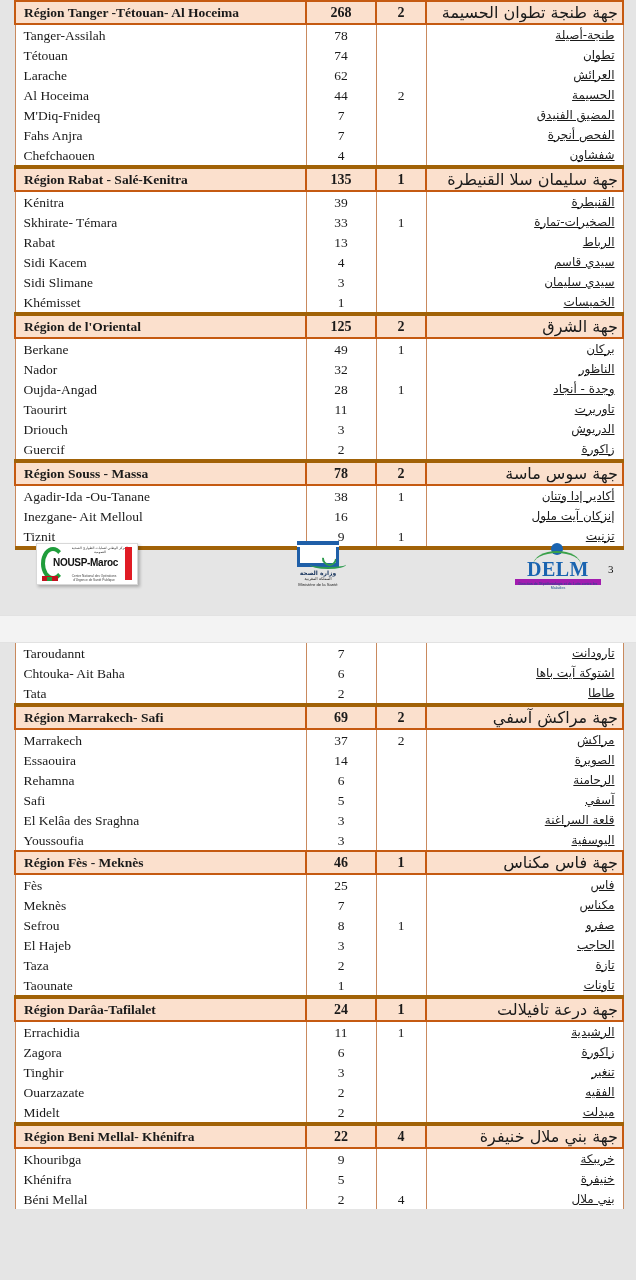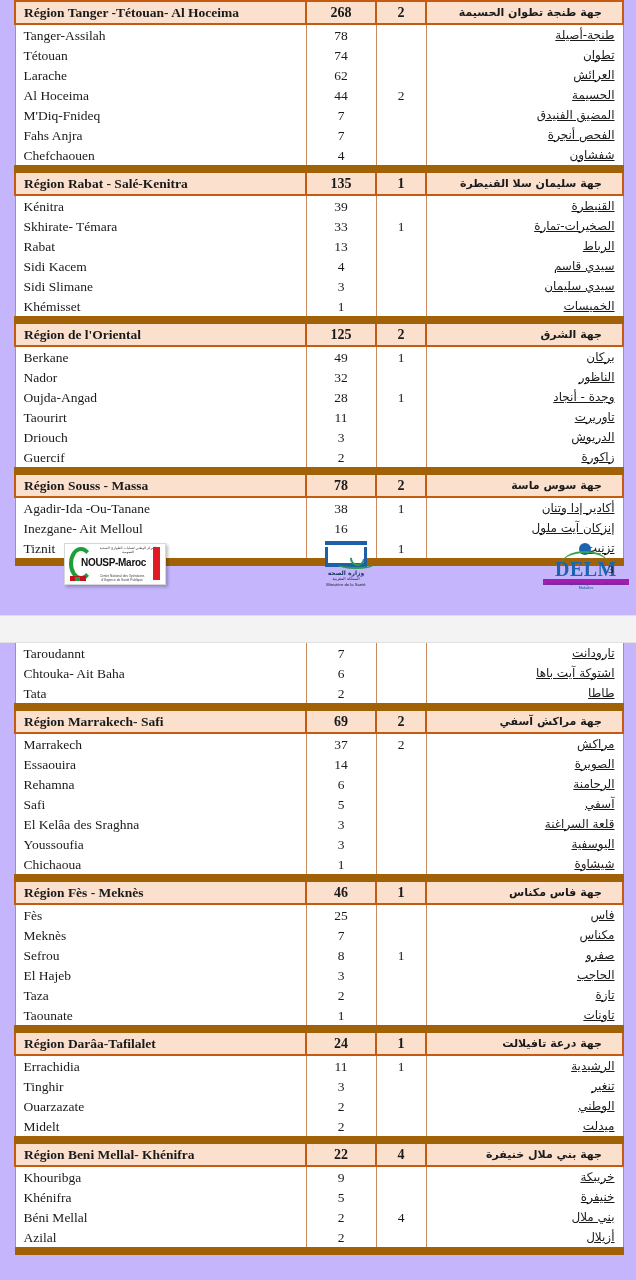--- a/index.html
+++ b/index.html
@@ -11,21 +11,21 @@
   body {
     width: 636px;
     font-family: "Liberation Serif", "DejaVu Serif", serif;
     color: #1a1a1a;
     -webkit-font-smoothing: antialiased;
   }
 
   .page {
     position: relative;
     width: 636px;
-    background: #c4b5fd;
+    background: #e5e5e5;
     overflow: hidden;
   }
   .page-1 { height: 615px; }
   .page-gap {
     height: 26px;
     background: #f3f3f3;
     border-top: 1px solid #e2e2e2;
     border-bottom: 1px solid #e2e2e2;
   }
   .page-2 { height: 637px; }
@@ -82,39 +82,39 @@
     height: 21px;
     line-height: 20px;
   }
   tr.region td.fr  { text-align: left; padding-left: 8px; font-size: 13.5px; }
   tr.region td.cas { text-align: center; font-size: 14px; }
   tr.region td.dcd { text-align: center; font-size: 14px; }
   tr.region td.ar  {
     text-align: right;
     direction: rtl;
     font-family: "DejaVu Sans", "Liberation Sans", sans-serif;
-    font-size: 11px;
-    font-weight: bold;
-    padding-right: 20px;
+    font-size: 16px;
+    font-weight: normal;
+    padding-right: 4px;
   }
 
   
   tr.prov.last td { border-bottom: 0; }
 
-  table.epi tr.bottomedge td { border-bottom: 8px solid #a16207; }
+  table.epi tr.bottomedge td { border-bottom: 4px solid #a16207; }
 
   
   .footer {
     position: absolute;
     left: 0;
     bottom: 22px;
     width: 636px;
     height: 52px;
   }
-  .logo { position: absolute; margin-left: 28px; }
+  .logo { position: absolute; }
 
   
   .logo-nousp {
     left: 36px; top: 2px; width: 100px; height: 40px;
     background: #ffffff;
     border: 1px solid #d8d8d8;
     box-shadow: 2px 2px 3px rgba(0,0,0,.25);
     overflow: hidden;
   }
   .nousp-c {
@@ -494,26 +494,20 @@
             <td class="cas">3</td>
             <td class="dcd"></td>
             <td class="ar">قلعة السراغنة</td>
           </tr>
           <tr class="prov">
             <td class="fr">Youssoufia</td>
             <td class="cas">3</td>
             <td class="dcd"></td>
             <td class="ar">اليوسفية</td>
           </tr>
-          <tr class="prov last bottomedge">
-            <td class="fr">Chichaoua</td>
-            <td class="cas">1</td>
-            <td class="dcd"></td>
-            <td class="ar">شيشاوة</td>
-          </tr>
           <tr class="region">
             <td class="fr">Région Fès - Meknès</td>
             <td class="cas">46</td>
             <td class="dcd">1</td>
             <td class="ar">جهة فاس مكناس</td>
           </tr>
           <tr class="prov">
             <td class="fr">Fès</td>
             <td class="cas">25</td>
             <td class="dcd"></td>
@@ -555,30 +549,36 @@
             <td class="dcd">1</td>
             <td class="ar">جهة درعة تافيلالت</td>
           </tr>
           <tr class="prov">
             <td class="fr">Errachidia</td>
             <td class="cas">11</td>
             <td class="dcd">1</td>
             <td class="ar">الرشيدية</td>
           </tr>
           <tr class="prov">
+            <td class="fr">Zagora</td>
+            <td class="cas">6</td>
+            <td class="dcd"></td>
+            <td class="ar">زاكورة</td>
+          </tr>
+          <tr class="prov">
             <td class="fr">Tinghir</td>
             <td class="cas">3</td>
             <td class="dcd"></td>
             <td class="ar">تنغير</td>
           </tr>
           <tr class="prov">
             <td class="fr">Ouarzazate</td>
             <td class="cas">2</td>
             <td class="dcd"></td>
-            <td class="ar">الوطني</td>
+            <td class="ar">الفقيه</td>
           </tr>
           <tr class="prov last bottomedge">
             <td class="fr">Midelt</td>
             <td class="cas">2</td>
             <td class="dcd"></td>
             <td class="ar">ميدلت</td>
           </tr>
           <tr class="region">
             <td class="fr">Région Beni Mellal- Khénifra</td>
             <td class="cas">22</td>
@@ -596,22 +596,16 @@
             <td class="cas">5</td>
             <td class="dcd"></td>
             <td class="ar">خنيفرة</td>
           </tr>
           <tr class="prov">
             <td class="fr">Béni Mellal</td>
             <td class="cas">2</td>
             <td class="dcd">4</td>
             <td class="ar">بني ملال</td>
           </tr>
-          <tr class="prov last bottomedge">
-            <td class="fr">Azilal</td>
-            <td class="cas">2</td>
-            <td class="dcd"></td>
-            <td class="ar">أزيلال</td>
-          </tr>
         </tbody>
     </table>
   </div>
 </div>
 
 </body></html>

